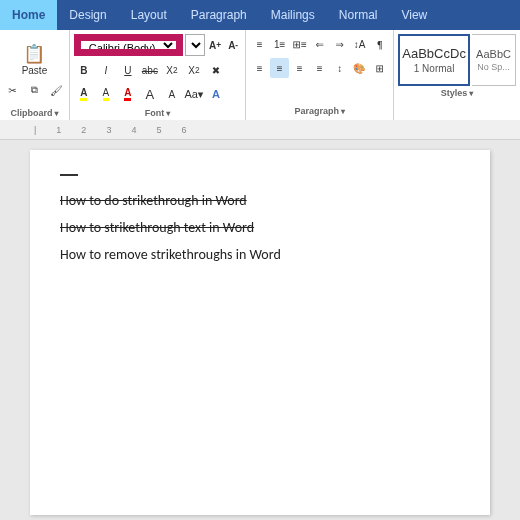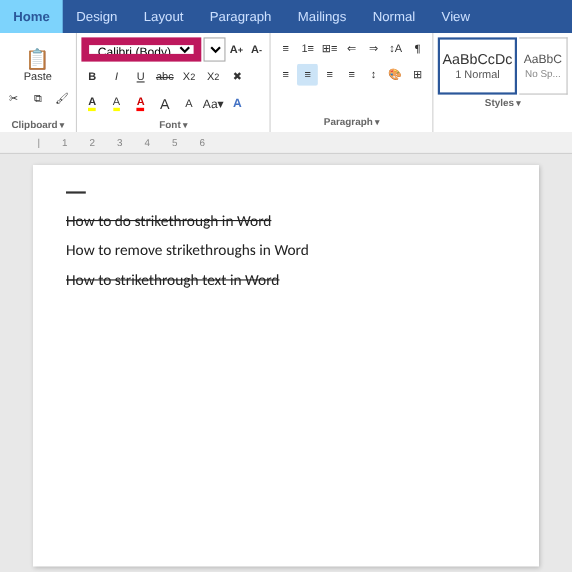--- a/index.html
+++ b/index.html
@@ -316,20 +316,20 @@
 <div class="content-area">
   <div class="document">
 
     <div style="border-bottom: 2px solid #333; width: 18px; margin-bottom: 14px;"></div>
 
     <div class="doc-line">
       <span style="text-decoration: line-through;">How to do strikethrough in Word</span>
     </div>
 
     <div class="doc-line">
+      <span style="text-decoration: line-through;">How to strikethrough text in Word</span>
+    </div>
+
+    <div class="doc-line">
       <span>How to remove strikethroughs in Word</span>
     </div>
-
-    <div class="doc-line">
-      <span style="text-decoration: line-through;">How to strikethrough text in Word</span>
-    </div>
   </div>
 </div>
 
 </body></html>

